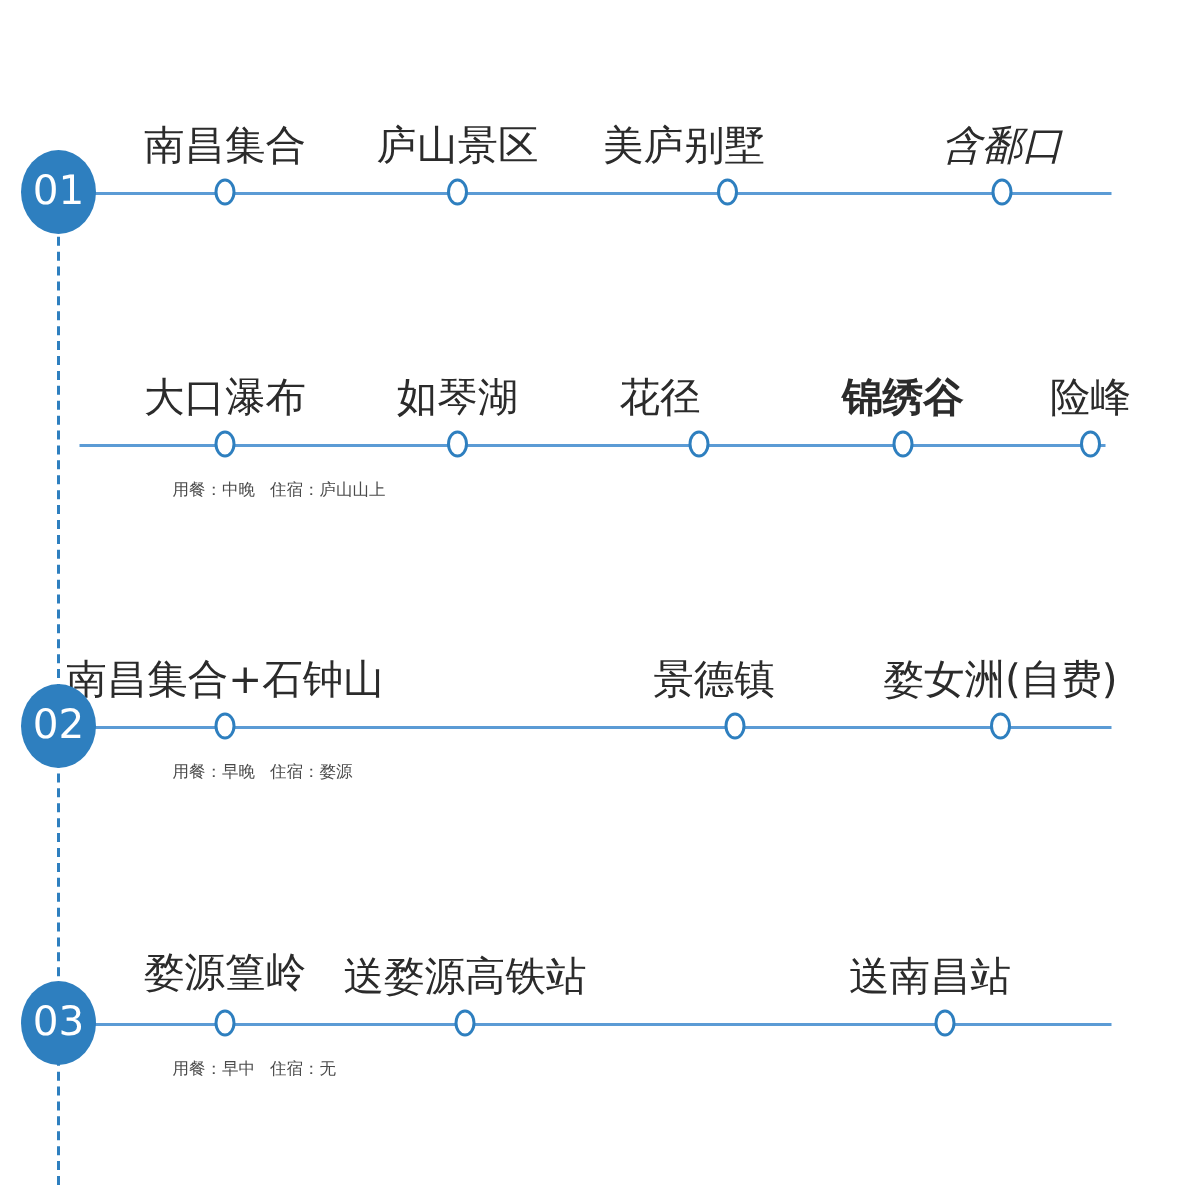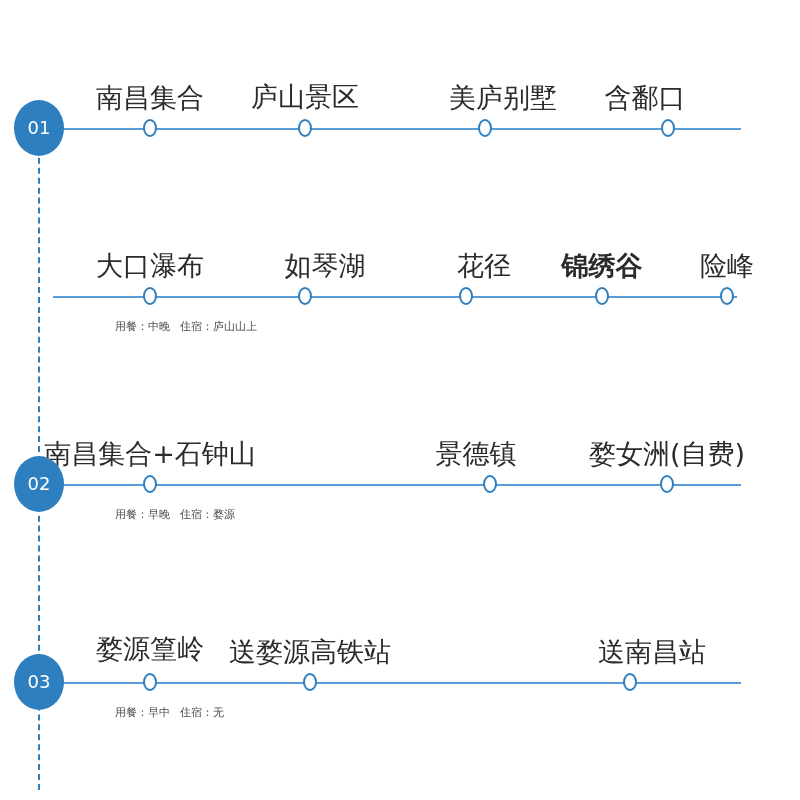--- a/index.html
+++ b/index.html
@@ -51,21 +51,21 @@
   
   .badge {
     position: absolute;
     width: 50px;
     height: 56px;
     left: 14px;
     top: -28px;
     background: #2E7FBF;
     border-radius: 50%;
     color: #ffffff;
-    font-size: 18px;
+    font-size: 27px;
     line-height: 56px;
     text-align: center;
     letter-spacing: 0px;
     font-family: "DejaVu Sans", "Liberation Sans", sans-serif;
     z-index: 3;
   }
 
   
   .stop {
     position: absolute;
@@ -114,32 +114,32 @@
   <div class="spine" style="left: 38px; top: 128px; height: 662px;"></div>
 
 <div class="row" style="top: 128px;">
       <div class="rail" style="left: 40px; width: 701px;"></div>
       <div class="badge">01</div>
       <div class="stop" style="left: 150px;"></div>
       <div class="stop-label" style="left: 150px; text-align: right;">南昌集合</div>
       <div class="stop" style="left: 305px;"></div>
       <div class="stop-label" style="left: 305px; font-family: Liberation Serif, serif;">庐山景区</div>
       <div class="stop" style="left: 485px;"></div>
-      <div class="stop-label" style="left: 503px;">美庐别墅</div>
+      <div class="stop-label" style="left: 456px;">美庐别墅</div>
       <div class="stop" style="left: 668px;"></div>
-      <div class="stop-label" style="left: 645px;">含鄱口</div>
+      <div class="stop-label" style="left: 668px; font-style: italic;">含鄱口</div>
     </div>
     <div class="row" style="top: 296px;">
       <div class="rail" style="left: 53px; width: 684px;"></div>
       <div class="stop" style="left: 150px;"></div>
       <div class="stop-label" style="left: 150px;">大口瀑布</div>
       <div class="stop" style="left: 305px;"></div>
-      <div class="stop-label" style="left: 305px; margin-left: 20px;">如琴湖</div>
+      <div class="stop-label" style="left: 305px;">如琴湖</div>
       <div class="stop" style="left: 466px;"></div>
-      <div class="stop-label" style="left: 484px;">花径</div>
+      <div class="stop-label" style="left: 440px;">花径</div>
       <div class="stop" style="left: 602px;"></div>
       <div class="stop-label" style="left: 602px; font-weight: bold;">锦绣谷</div>
       <div class="stop" style="left: 727px;"></div>
       <div class="stop-label" style="left: 727px;">险峰</div>
       <div class="row-meta"><span>用餐：</span><span>中晚</span><span class="meta-sep"></span><span>住宿：</span><span>庐山山上</span></div>
     </div>
     <div class="row" style="top: 484px;">
       <div class="rail" style="left: 40px; width: 701px;"></div>
       <div class="badge">02</div>
       <div class="stop" style="left: 150px;"></div>
@@ -151,16 +151,16 @@
       <div class="row-meta"><span>用餐：</span><span>早晚</span><span class="meta-sep"></span><span>住宿：</span><span>婺源</span></div>
     </div>
     <div class="row" style="top: 682px;">
       <div class="rail" style="left: 40px; width: 701px;"></div>
       <div class="badge">03</div>
       <div class="stop" style="left: 150px;"></div>
       <div class="stop-label" style="left: 150px; font-family: Liberation Mono, monospace;">婺源篁岭</div>
       <div class="stop" style="left: 310px;"></div>
       <div class="stop-label" style="left: 310px; margin-top: 36px;">送婺源高铁站</div>
       <div class="stop" style="left: 630px;"></div>
-      <div class="stop-label" style="left: 652px;">送南昌站</div>
+      <div class="stop-label" style="left: 620px;">送南昌站</div>
       <div class="row-meta"><span>用餐：</span><span>早中</span><span class="meta-sep"></span><span>住宿：</span><span>无</span></div>
     </div>
   </div>
 
 </body></html>

